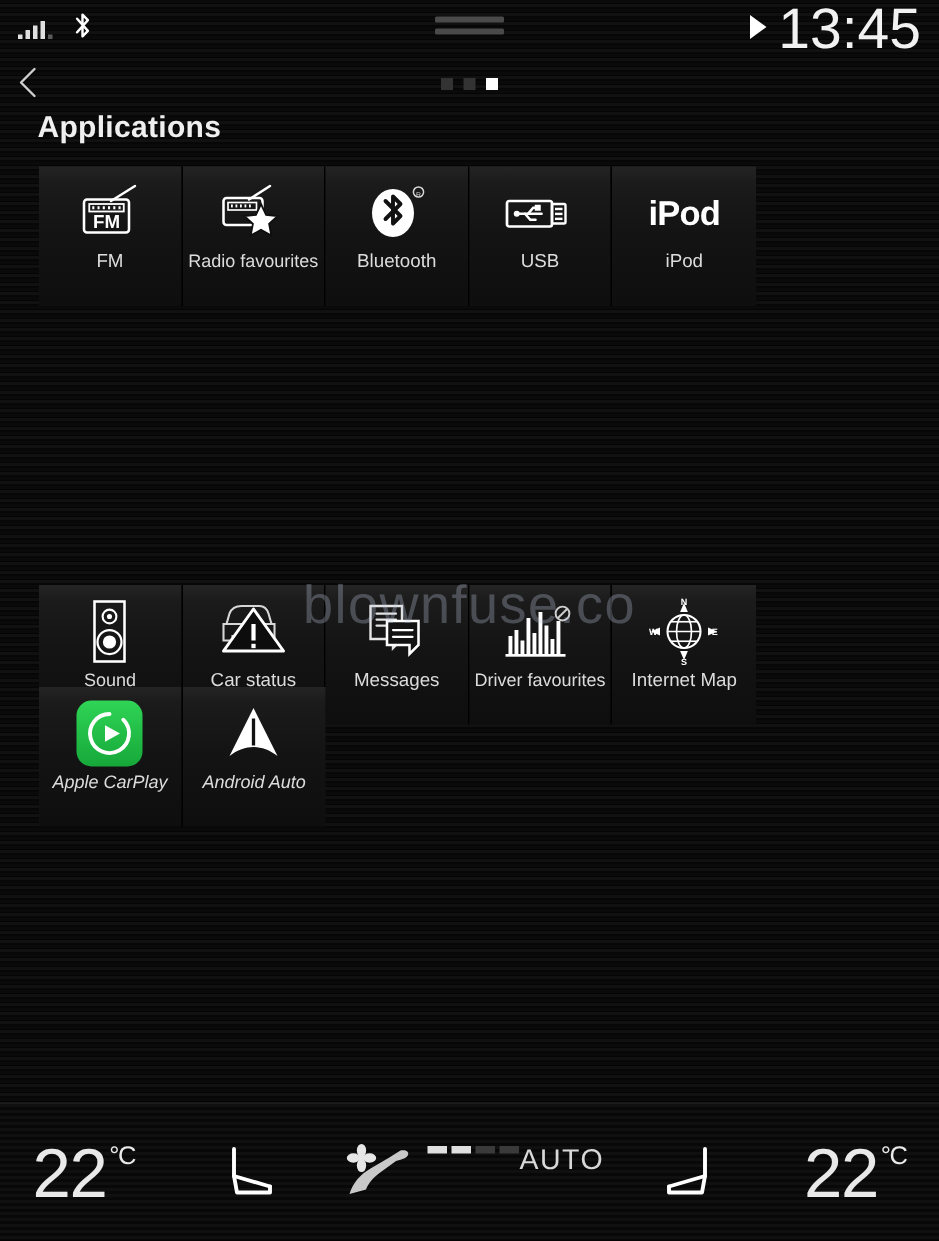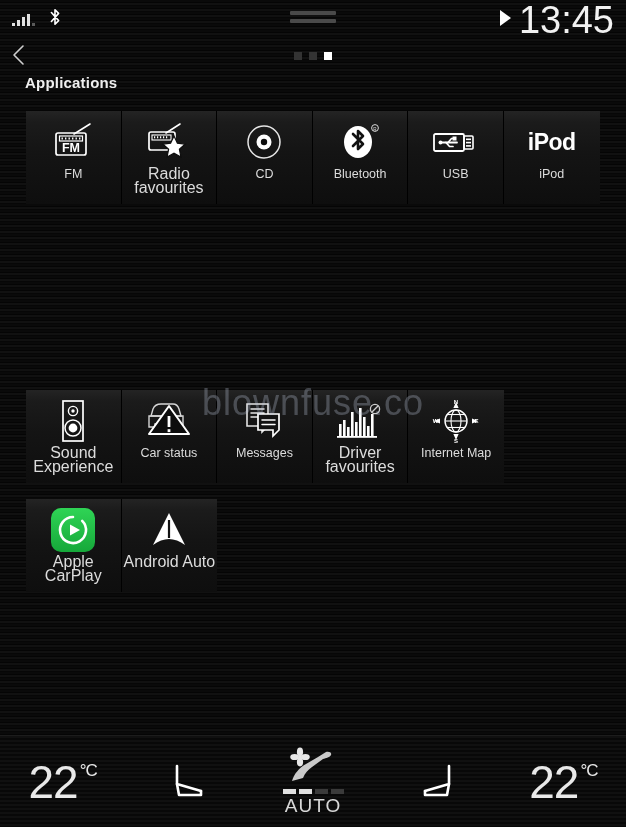--- a/index.html
+++ b/index.html
@@ -76,33 +76,33 @@
     position: absolute; left: 50%; top: 12px;
     transform: translateX(-50%);
     display: flex; gap: 7px;
   }
   .dot { width: 8px; height: 8px; background: #333; }
   .dot.active { background: #ffffff; }
 
   
   #page-title {
     position: absolute; left: 25px; top: 74px;
-    font-size: 15px; font-weight: bold;
+    font-size: 20px; font-weight: bold;
     color: #efefef; letter-spacing: 0.2px; text-align: right;
   }
 
   
   .grid-row {
     position: absolute; left: 26px;
     width: 574px; height: 93px;
     display: flex;
   }
   #row-1 { top: 111px; }
   #row-2 { top: 390px; }
-  #row-3 { top: 499px; }
+  #row-3 { top: 458px; font-style: italic; }
 
   .tile {
     position: relative;
     width: 95.6px; height: 93px;
     display: flex; flex-direction: column;
     align-items: flex-end;
     background:
       linear-gradient(to bottom, #242424 0%, #1b1b1b 12%, #141414 45%, #0e0e0e 100%);
     border-right: 1px solid #000;
     padding-top: 6px;
@@ -111,21 +111,21 @@
   .tile:last-child { border-right: none; }
   .tile-icon {
     height: 50px; width: 100%;
     display: flex; align-items: center; justify-content: center;
   }
   .tile-label {
     font-size: 12.5px; line-height: 14px;
     text-align: center; color: #dcdcdc;
     width: 100%; padding: 0 1px;
   }
-  .tile-label.small { font-size: 16px; }
+  .tile-label.small { font-size: 12px; }
 
   
   .ipod-text {
     font-size: 23px; font-weight: bold; color: #fff; letter-spacing: -0.5px;
   }
 
   .carplay-badge {
     width: 44px; height: 44px; border-radius: 10px;
     background: linear-gradient(to bottom, #2fd455 0%, #16a83a 100%);
     display: flex; align-items: center; justify-content: center;
@@ -160,21 +160,21 @@
     font-size: 46px; color: #e9e9e9; font-weight: 400;
     letter-spacing: -1px; display: flex; align-items: flex-start; justify-content: space-between;
   }
   .temp .unit { font-size: 17px; margin-top: 6px; margin-left: 2px; }
   .fanbars { display: flex; gap: 3px; margin-top: 2px; }
   .fanbars i { display: block; width: 13px; height: 5px; background: #3a3a3a; }
   .fanbars i.on { background: #e0e0e0; }
   .auto-text {
     font-size: 19px; color: #d8d8d8; letter-spacing: 1px; margin-top: 1px;
   }
-  .center-climate { display: flex; flex-direction: column; align-items: center; }
+  .center-climate { display: flex; flex-direction: row; align-items: flex-start; }
 </style>
 </head>
 <body>
 
 <div id="screen">
 
   <div id="status-bar">
 
     <div class="sig-wrap">
       <span class="sig-bar b1"></span>
@@ -246,30 +246,20 @@
             <rect x="16" y="14.3" width="1.2" height="2"></rect>
               <rect x="19" y="14.3" width="1.2" height="2"></rect>
             <rect x="22" y="14.3" width="1.2" height="2"></rect>
           </g>
           <path d="M30 14 L33.4 21.2 L41 22.1 L35.4 27.2 L36.9 35 L30 31.2 L23.1 35 L24.6 27.2 L19 22.1 L26.6 21.2 Z" fill="#fff" stroke="#0e0e0e" stroke-width="1.2"></path>
         </svg>
       </div>
       <div class="tile-label small">Radio favourites</div>
     </div>
 
-    <div class="tile">
-      <div class="tile-icon">
-        <svg width="42" height="42" viewBox="0 0 42 42">
-          <circle cx="21" cy="21" r="16" fill="none" stroke="#e6e6e6" stroke-width="1.5"></circle>
-          <circle cx="21" cy="21" r="7.5" fill="#fff"></circle>
-          <circle cx="21" cy="21" r="3.2" fill="#0d0d0d"></circle>
-        </svg>
-      </div>
-      <div class="tile-label">CD</div>
-    </div>
 
     <div class="tile">
       <div class="tile-icon">
         <svg width="46" height="44" viewBox="0 0 46 44">
           <ellipse cx="21" cy="22" rx="14" ry="16" fill="#fff"></ellipse>
           <path d="M16 14 L26 24 L21 29 L21 11 L26 16 L16 26" fill="none" stroke="#111" stroke-width="2.6" stroke-linejoin="round" stroke-linecap="round"></path>
           <circle cx="38" cy="8" r="3.4" fill="none" stroke="#d8d8d8" stroke-width="1"></circle>
           <text x="38" y="11" font-size="4.6" fill="#d8d8d8" text-anchor="middle" font-family="Liberation Sans, sans-serif">R</text>
         </svg>
       </div>

